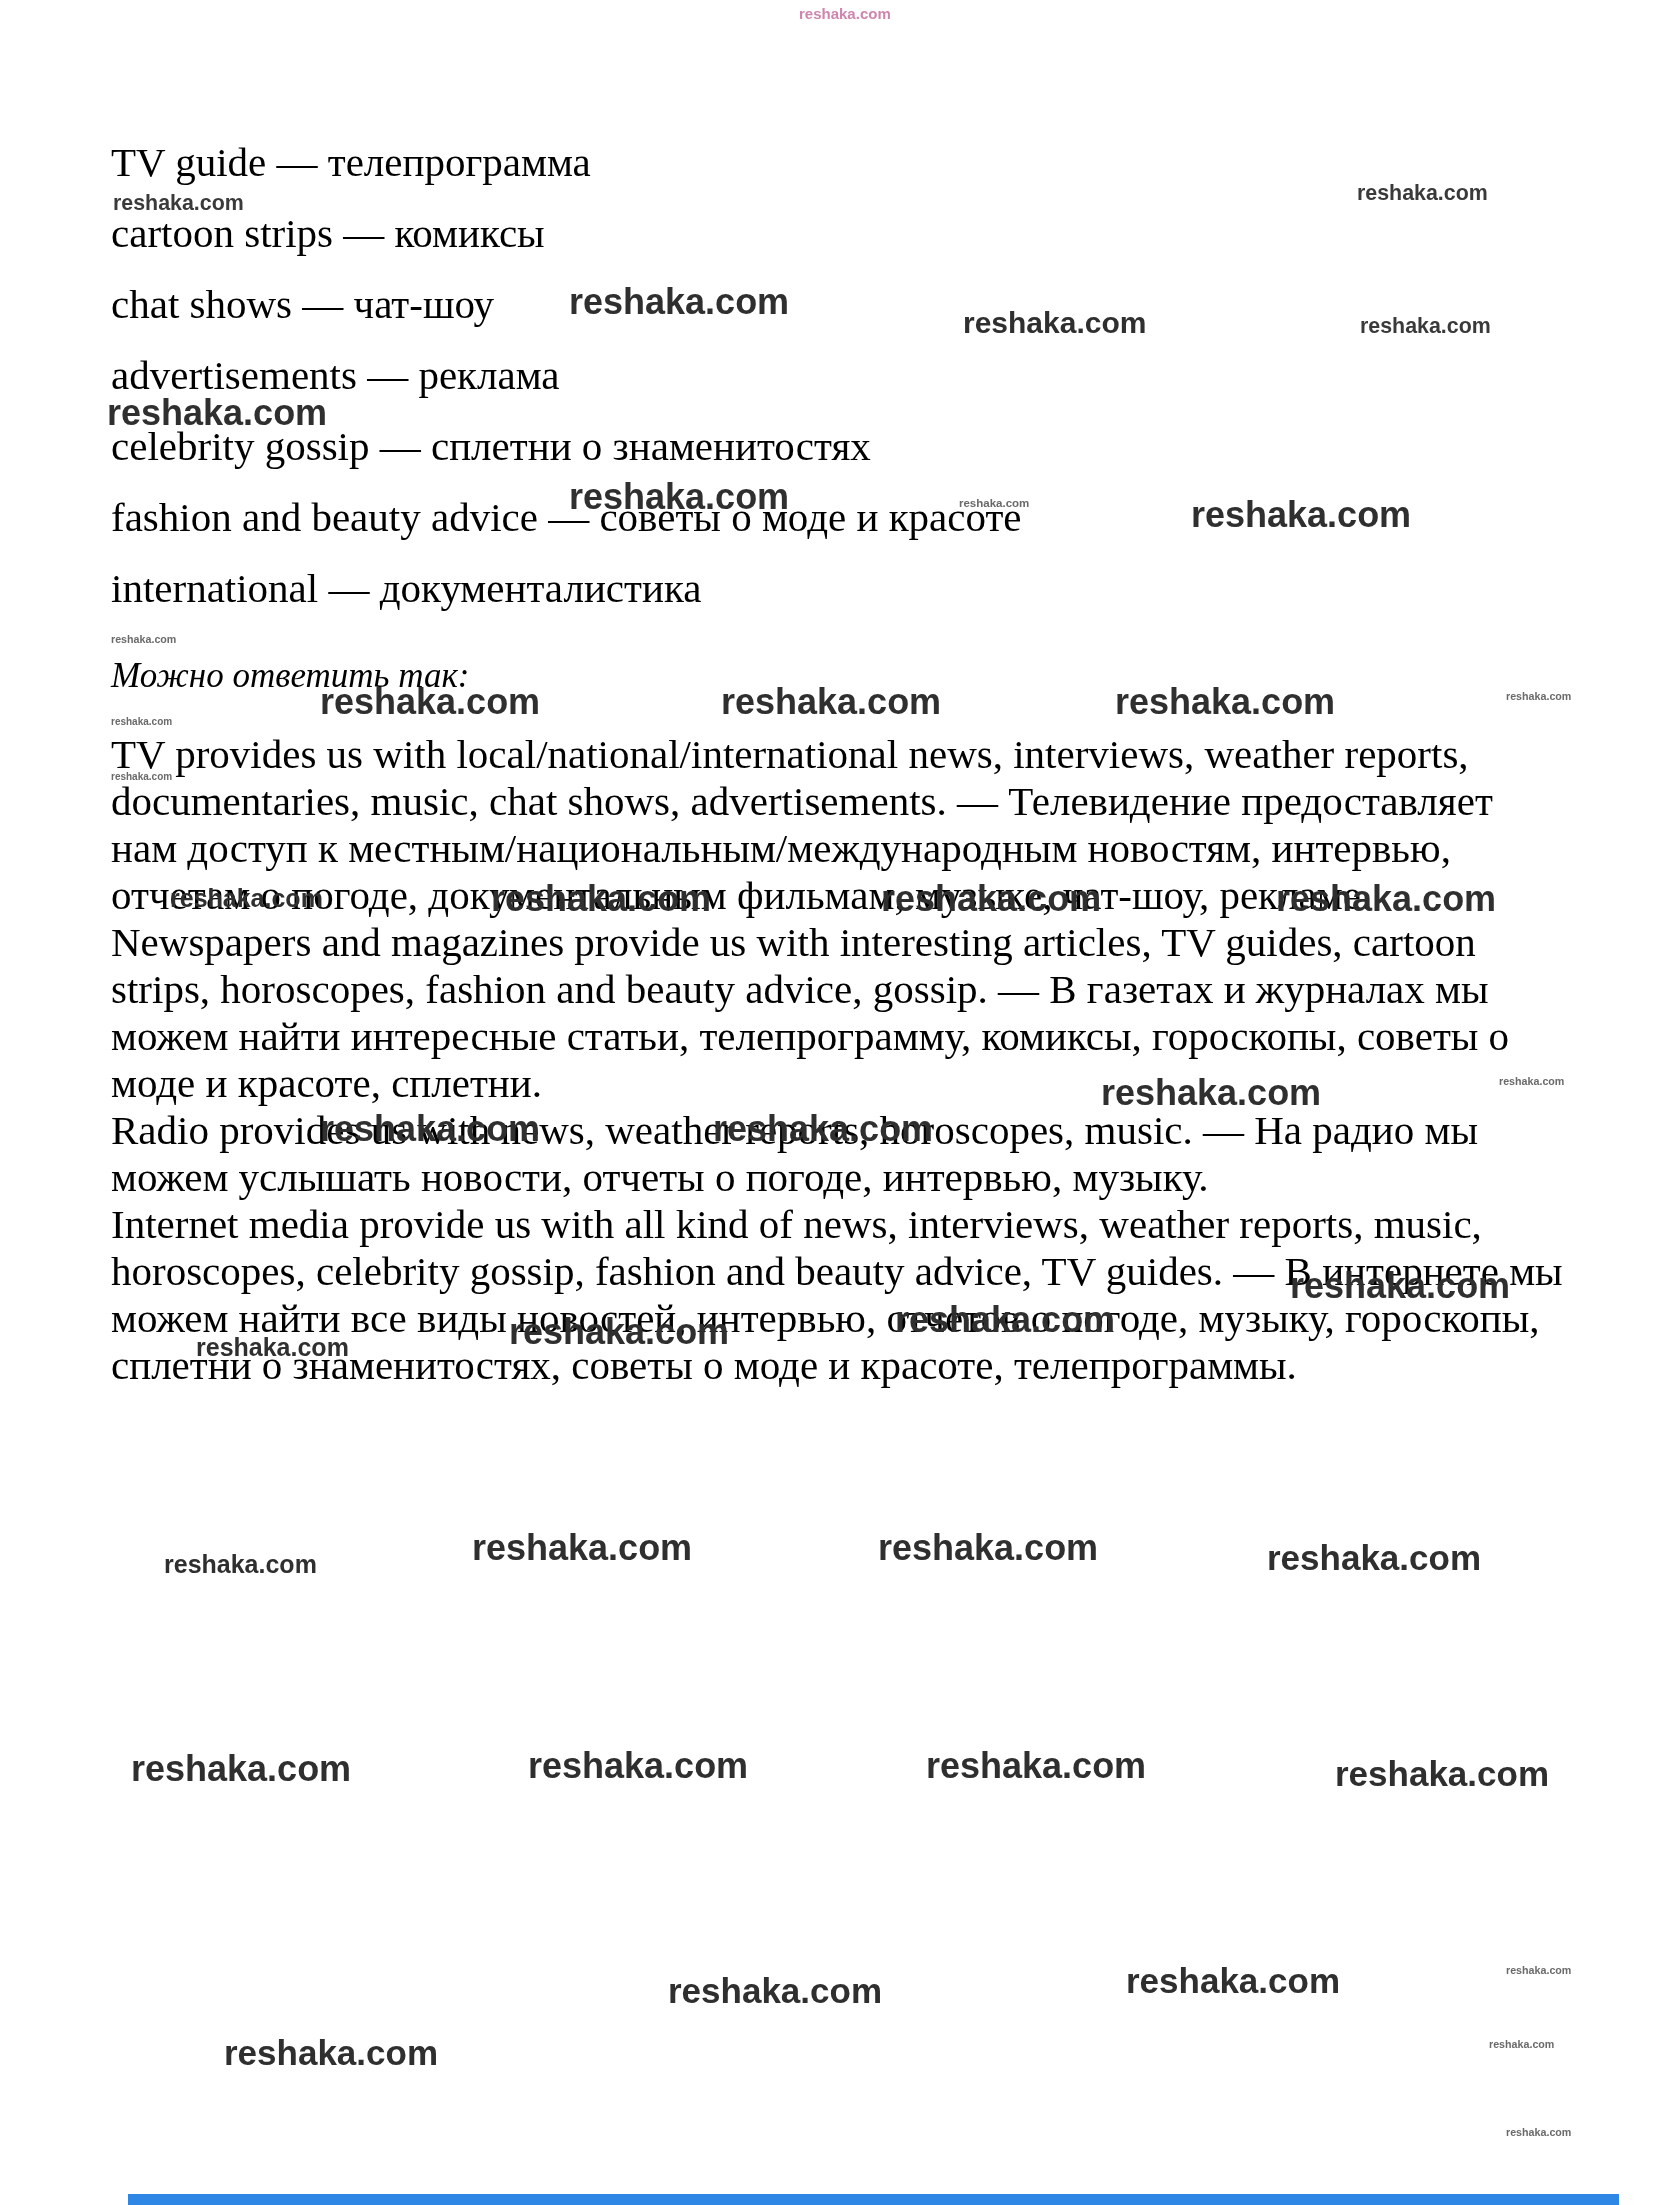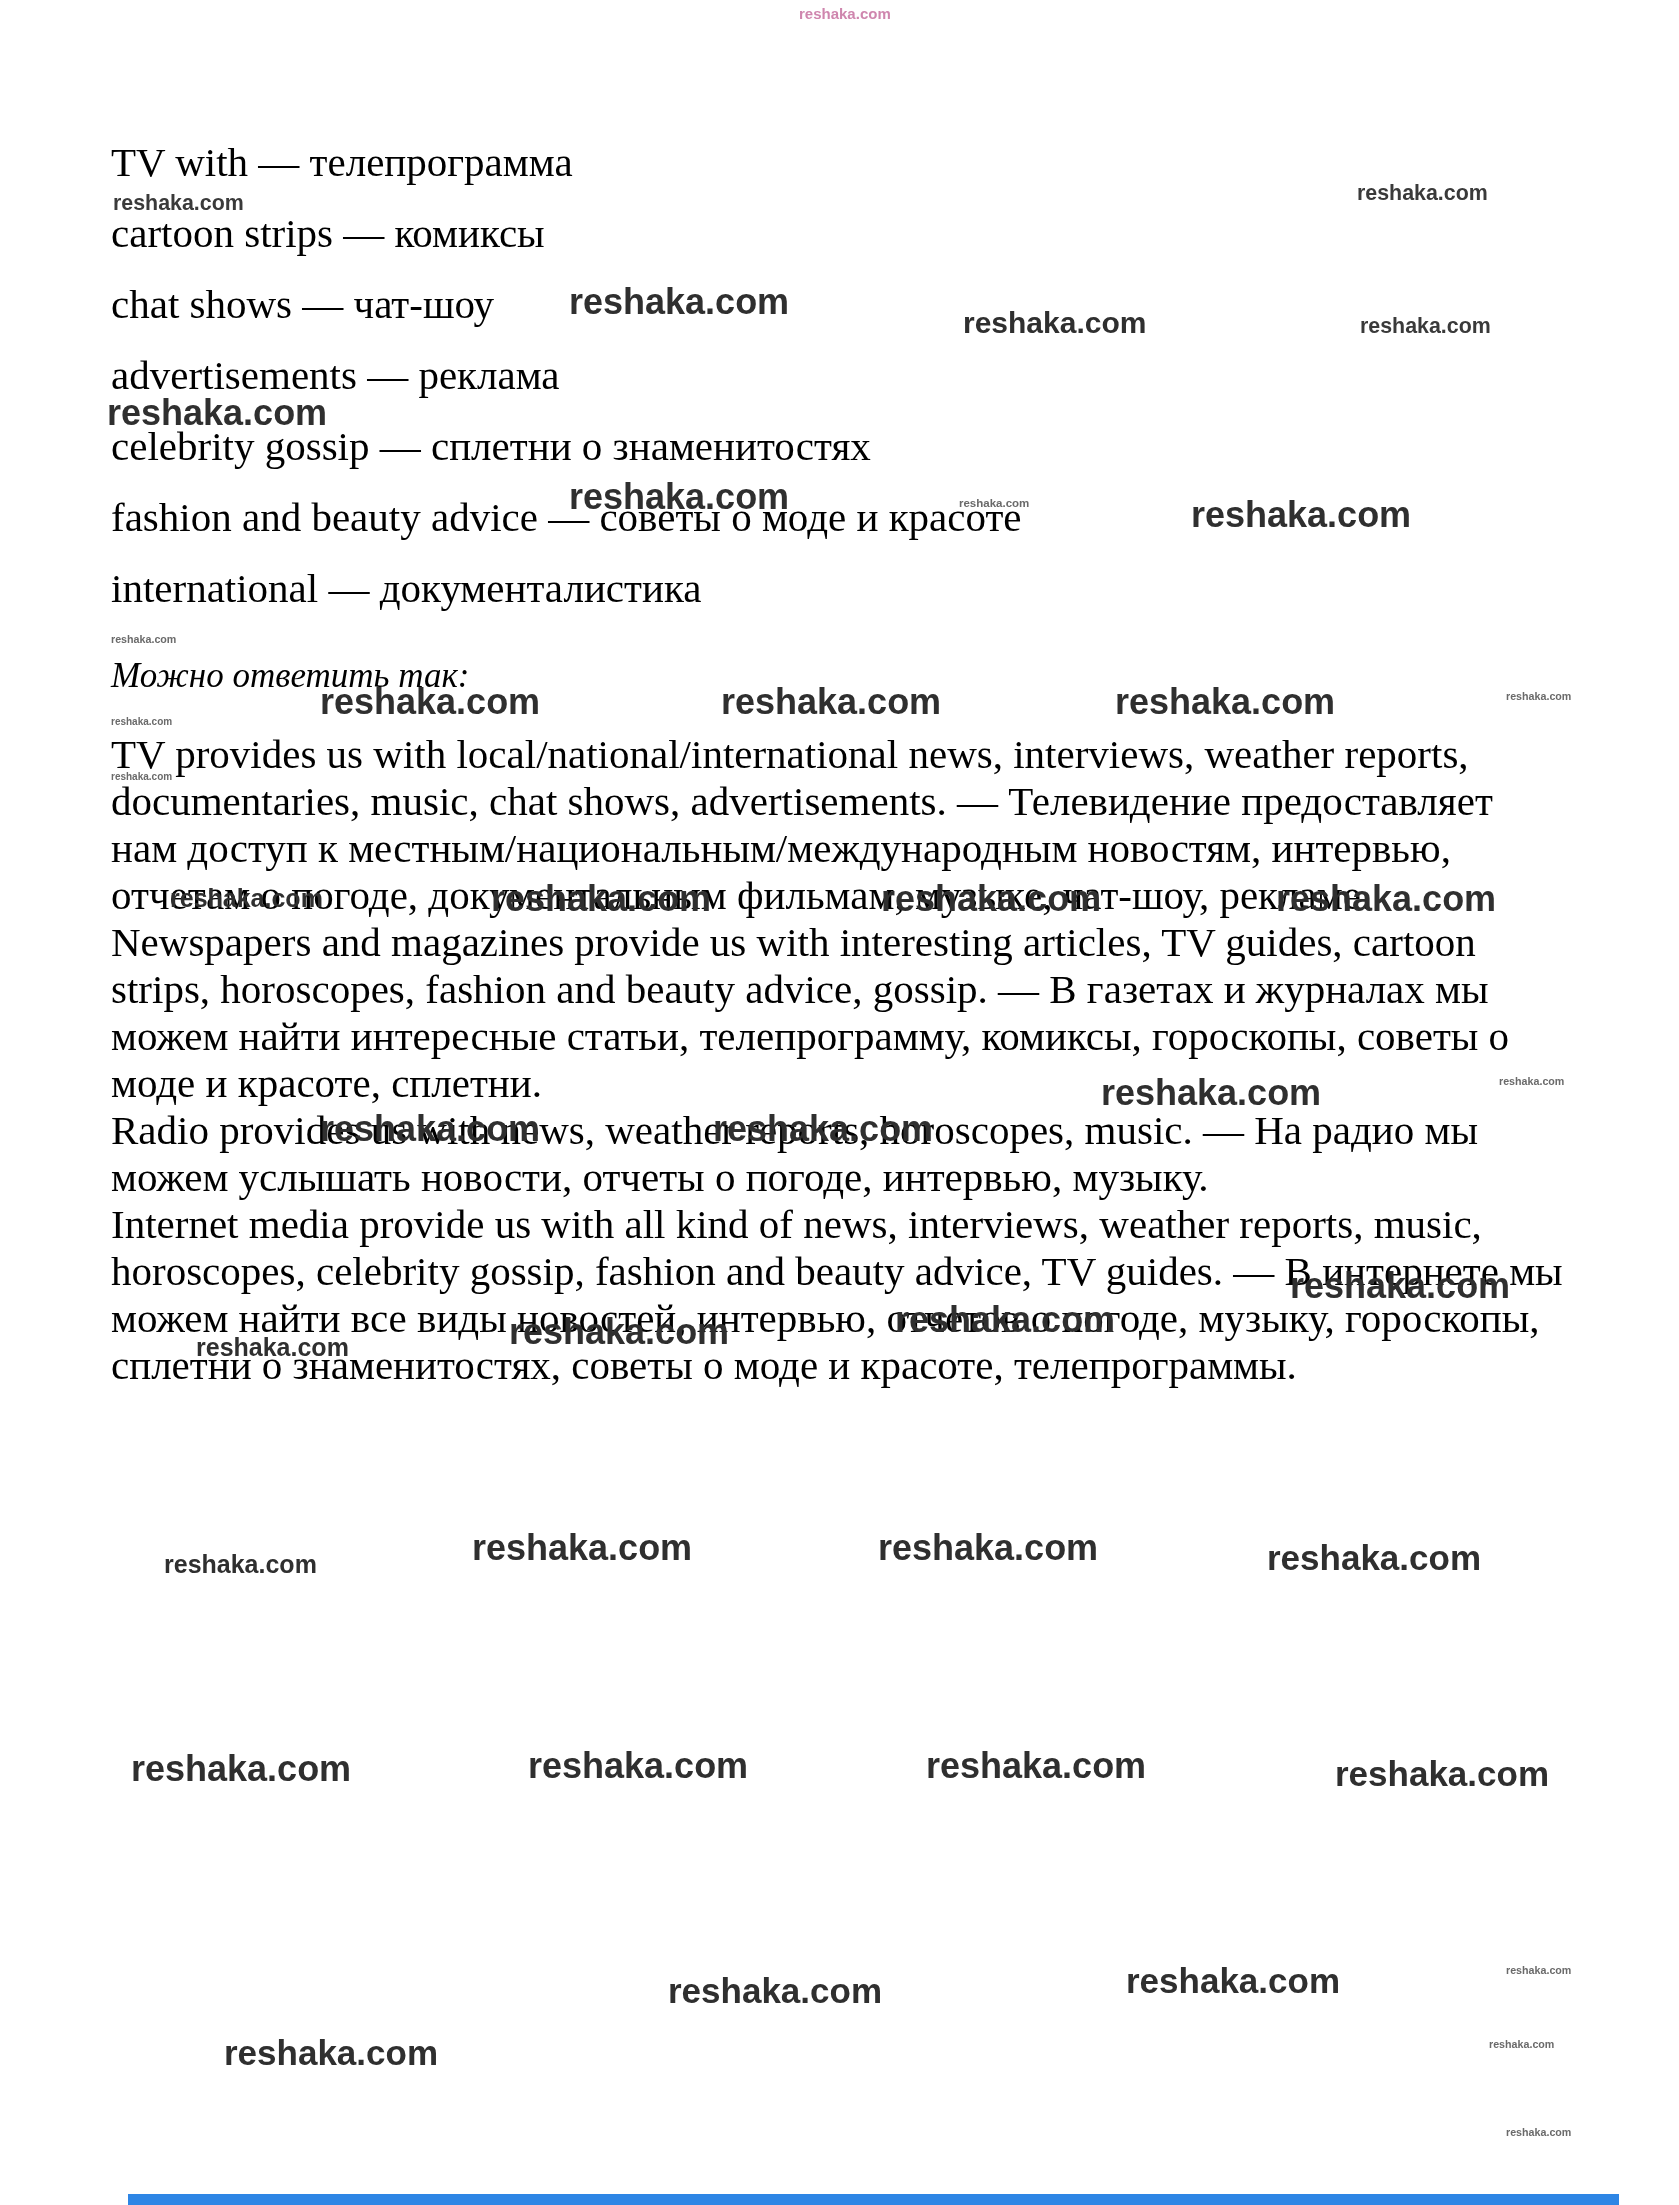--- a/index.html
+++ b/index.html
@@ -51,21 +51,21 @@
     left: 128px;
     width: 1491px;
     height: 11.5px;
   }
 </style>
 </head>
 <body>
 
 <div class="content">
   <div class="vocab">
-    <p>TV with — телепрограмма</p>
+    <p>TV guide — телепрограмма</p>
     <p>cartoon strips — комиксы</p>
     <p>chat shows — чат-шоу</p>
     <p>advertisements — реклама</p>
     <p>celebrity gossip — сплетни о знаменитостях</p>
     <p>fashion and beauty advice — советы о моде и красоте</p>
     <p>international — документалистика</p>
   </div>
 
   <p class="heading">Можно ответить так:</p>
 

